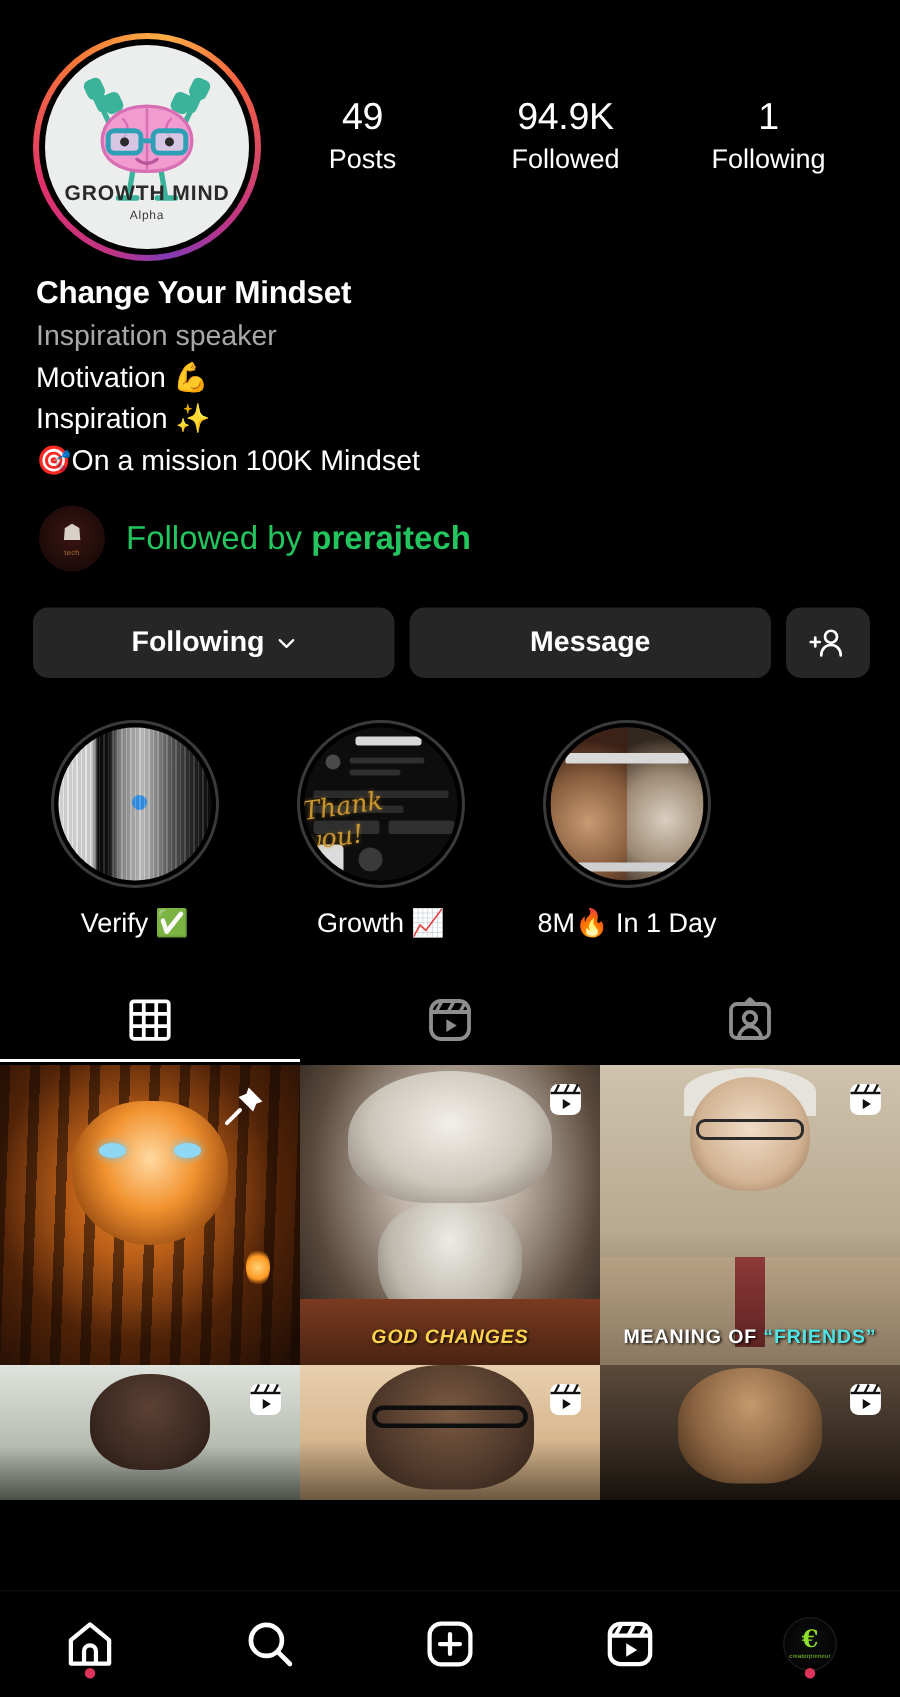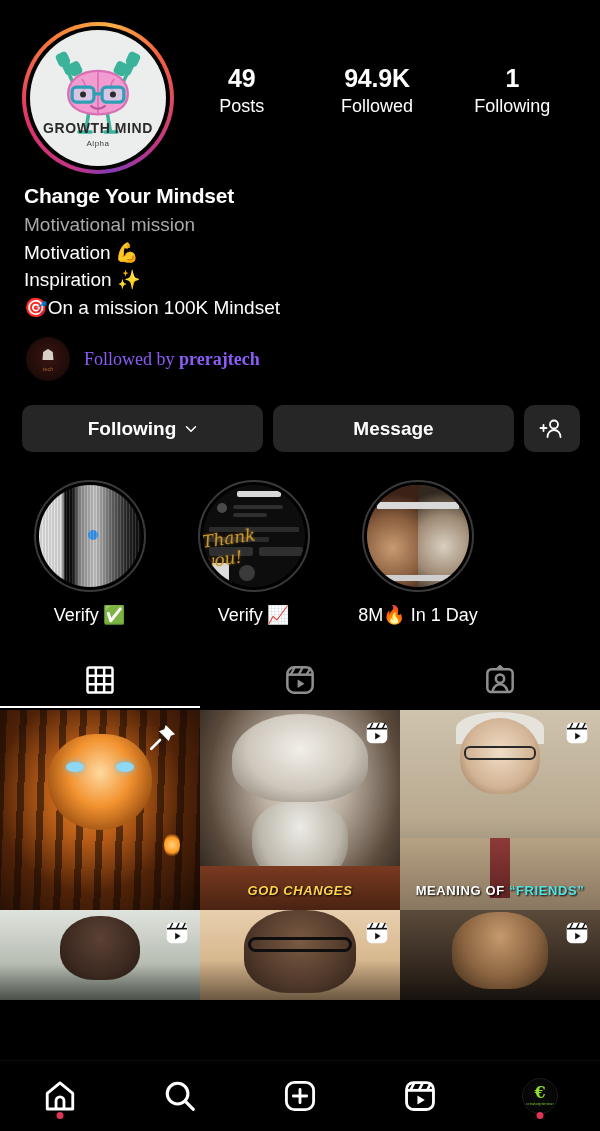--- a/index.html
+++ b/index.html
@@ -30,21 +30,21 @@
     position:absolute; bottom:30px; left:0; right:0; text-align:center;
     font-size:14px; font-weight:bold; color:#2a2a2a; letter-spacing:.6px;
   }
   .logo-sub {
     position:absolute; bottom:18px; left:0; right:0; text-align:center;
     font-size:8px; color:#3a3a3a; letter-spacing:.5px;margin-top:28px;
   }
 
   .stats { flex:1; display:flex; justify-content:space-around; padding-top:42px; }
   .stat { text-align:center; min-width:86px; }
-  .stat-num { font-size:25px; font-weight:bold; line-height:1.15; letter-spacing:-.2px; }
+  .stat-num { font-size:25px; font-weight:normal; line-height:1.15; letter-spacing:-.2px; }
   .stat-label { font-size:18px; color:#fff; margin-top:3px; font-weight:400; }
 
   
   .bio { padding:10px 22px 0 24px; }
   .bio-name { font-size:21px; font-weight:bold; letter-spacing:-.2px; margin-bottom:3px; }
   .bio-category { font-size:19px; color:#a8a8a8; line-height:1.45; }
   .bio-line { font-size:19px; color:#fff; line-height:1.45; }
 
   .followed-by { display:flex; align-items:center; gap:14px; padding:16px 0 0 2px; }
   .fb-avatar {
@@ -53,21 +53,21 @@
     position:relative; overflow:hidden; flex:0 0 44px;
   }
   .fb-avatar .fb-glyph {
     position:absolute; top:9px; left:0; right:0; text-align:center;
     font-size:15px; color:#d8cfc6;
   }
   .fb-avatar .fb-txt {
     position:absolute; bottom:9px; left:0; right:0; text-align:center;
     font-size:5px; color:#a9702f; letter-spacing:.2px;
   }
-  .fb-text { font-size:18px; color:#8b5cf6;font-family:Liberation Serif, serif; }
+  .fb-text { font-size:22px; color:#22c55e; }
   .fb-text b { font-weight:bold; }
 
   
   .actions { display:flex; gap:10px; padding:24px 20px 0 22px; align-items:stretch; }
   .btn {
     background:#262626; border-radius:10px; height:47px;
     display:flex; align-items:center; justify-content:center;
     font-size:19px; font-weight:bold; color:#fff; gap:9px; cursor:pointer;
   }
   .btn-following { flex:1 1 auto; width:242px; }
@@ -235,21 +235,21 @@
       </div>
       <div class="stat">
         <div class="stat-num">1</div>
         <div class="stat-label">Following</div>
       </div>
     </div>
   </div>
 
   <div class="bio">
     <div class="bio-name">Change Your Mindset</div>
-    <div class="bio-category">Motivational mission</div>
+    <div class="bio-category">Inspiration speaker</div>
     <div class="bio-line">Motivation 💪</div>
     <div class="bio-line">Inspiration ✨</div>
     <div class="bio-line">🎯On a mission 100K Mindset</div>
 
     <div class="followed-by">
       <div class="fb-avatar">
         <div class="fb-glyph">☗</div>
         <div class="fb-txt">tech</div>
       </div>
       <div class="fb-text"><span>Followed by </span><b>prerajtech</b></div>
@@ -295,21 +295,21 @@
           <div class="bar" style="top:28px;left:30px;width:34px;height:4px;"></div>
           <div class="row" style="top:42px;"></div>
           <div class="row" style="top:52px;width:60px;left:6px;"></div>
           <div class="bar" style="top:62px;left:6px;width:44px;height:9px;"></div>
           <div class="bar" style="top:62px;left:56px;width:44px;height:9px;"></div>
           <div class="bar" style="top:78px;left:8px;width:18px;height:20px;border-radius:3px;background:#dcdcdc;"></div>
           <div class="bar" style="top:80px;left:36px;width:16px;height:16px;border-radius:50%;background:#3a3a3a;"></div>
           <div class="thanks">Thank you!</div>
         </div>
       </div>
-      <div class="hl-label">Verify 📈</div>
+      <div class="hl-label">Growth 📈</div>
     </div>
 
     <div class="hl">
       <div class="hl-ring">
         <div class="hl-img hl3">
           <div class="topbar"></div>
           <div class="half left"></div>
           <div class="half right"></div>
           <div class="cap"></div>
           <div class="capb"></div>

